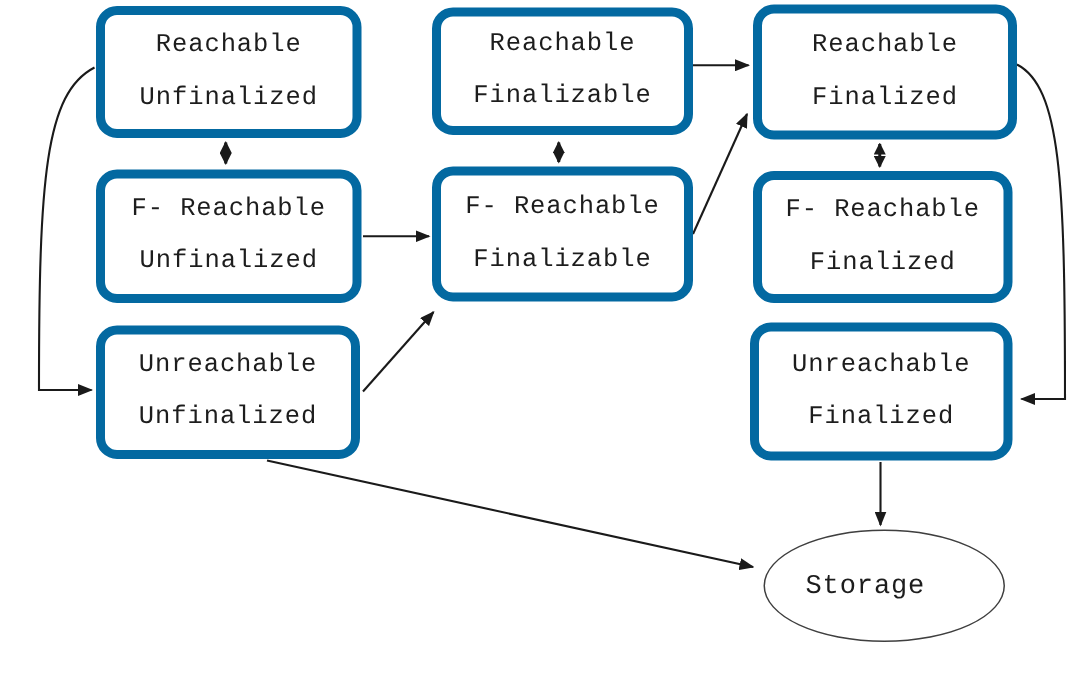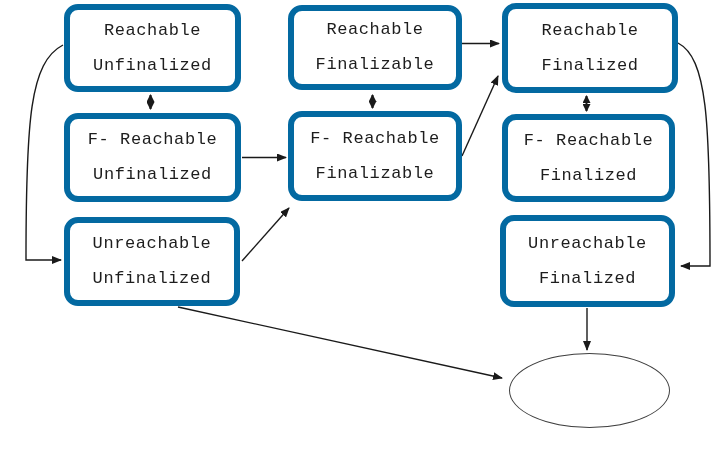--- a/index.html
+++ b/index.html
@@ -89,15 +89,16 @@
   <div class="node" style="left:502px; top:114px; width:173px; height:88px;">
     <span>F- Reachable</span>
     <span>Finalized</span>
   </div>
   <div class="node" style="left:500px; top:215px; width:175px; height:92px;">
     <span>Unreachable</span>
     <span>Finalized</span>
   </div>
 
   <div class="node ellipse" style="left:509px; top:353px; width:161px; height:75px;">
+    <span>Storage</span>
   </div>
 
 </div>
 
 </body></html>

